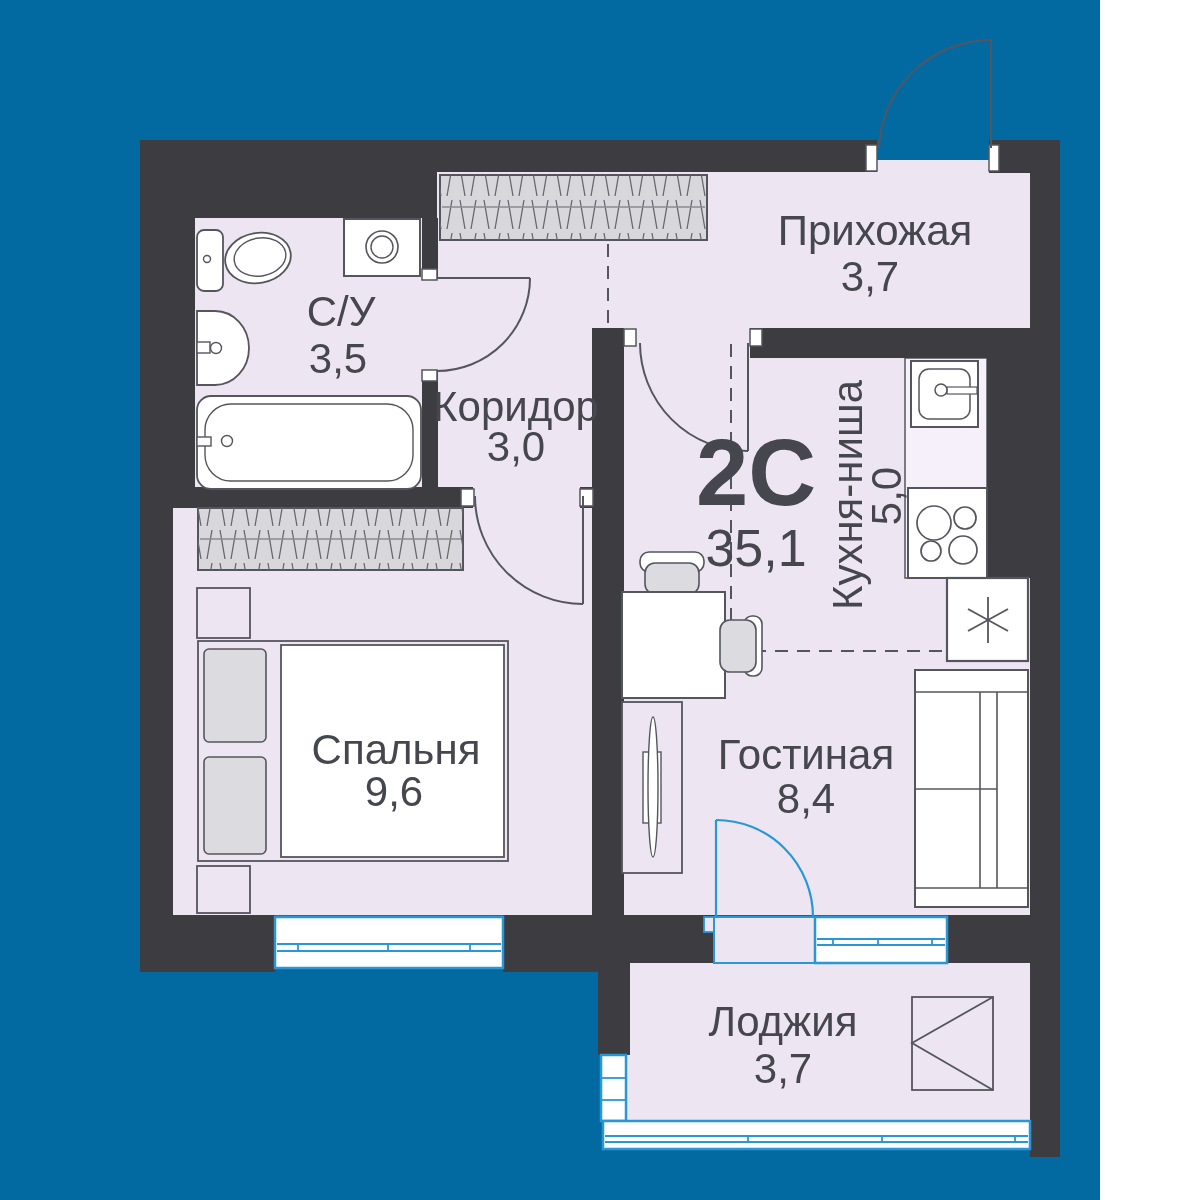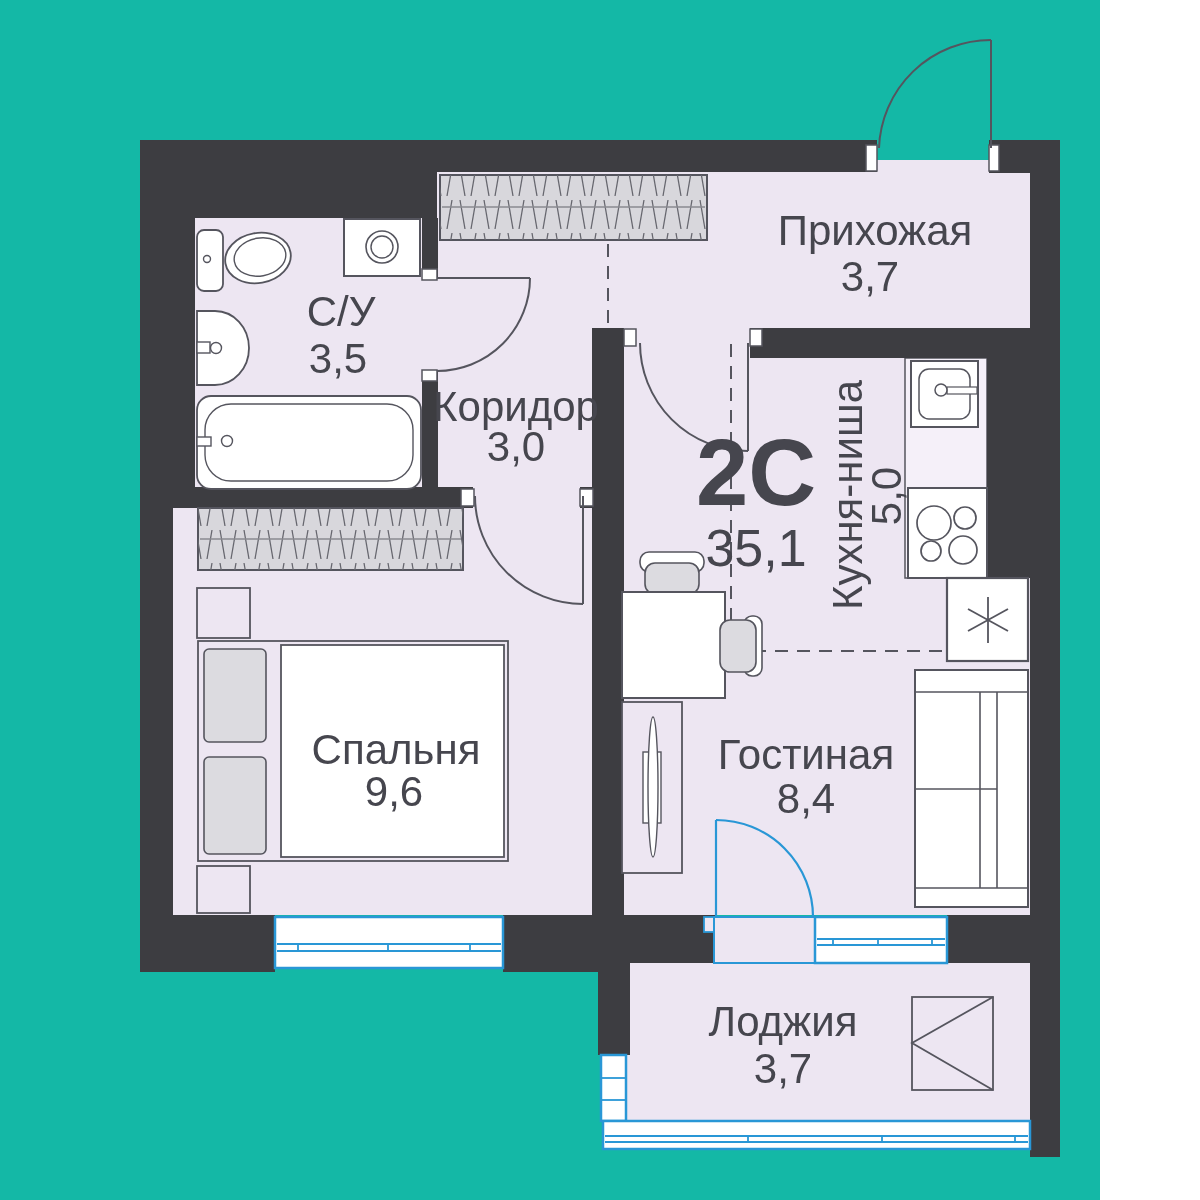--- a/index.html
+++ b/index.html
@@ -1,16 +1,16 @@
 <!DOCTYPE html>
 <html><head>
 <meta charset="utf-8">
 <style>
   html,body{margin:0;padding:0;background:#ffffff;}
-  .stage{position:relative;width:1100px;height:1200px;background:#14b8a6;overflow:hidden;
+  .stage{position:relative;width:1100px;height:1200px;background:#0369a1;overflow:hidden;
          font-family:"Liberation Sans", sans-serif;}
   svg{position:absolute;left:0;top:0;}
   text{font-family:"Liberation Sans", sans-serif;fill:#46464E;}
   .room-name{font-size:42px;}
   .room-area{font-size:42px;}
   .type-label{font-size:94px;font-weight:600;}
   .total-area{font-size:52px;font-weight:500;}
 </style>
 </head>
 <body>

